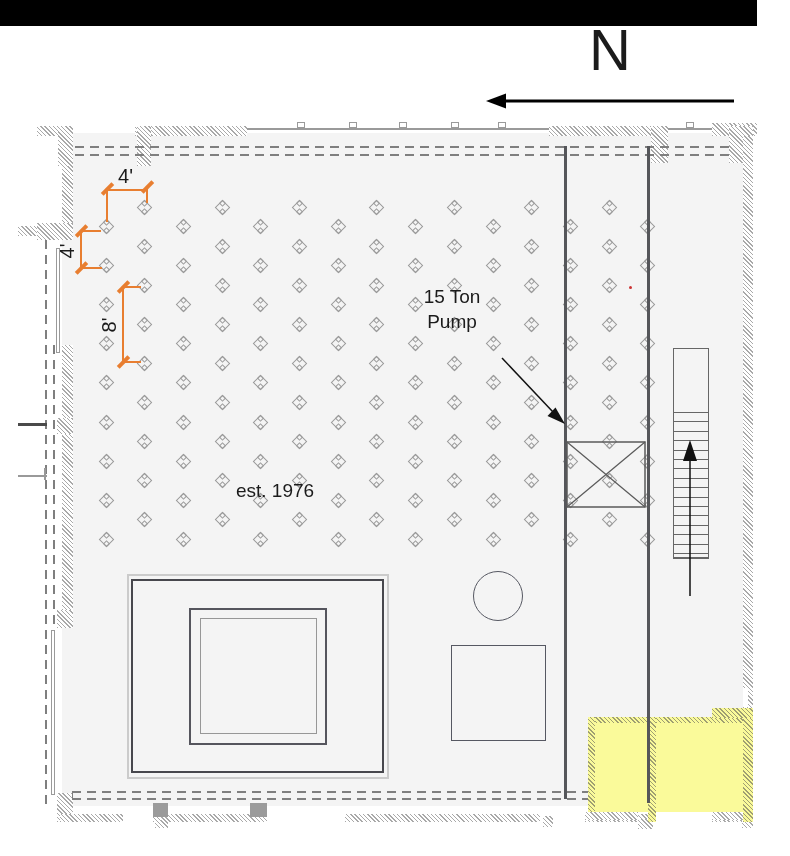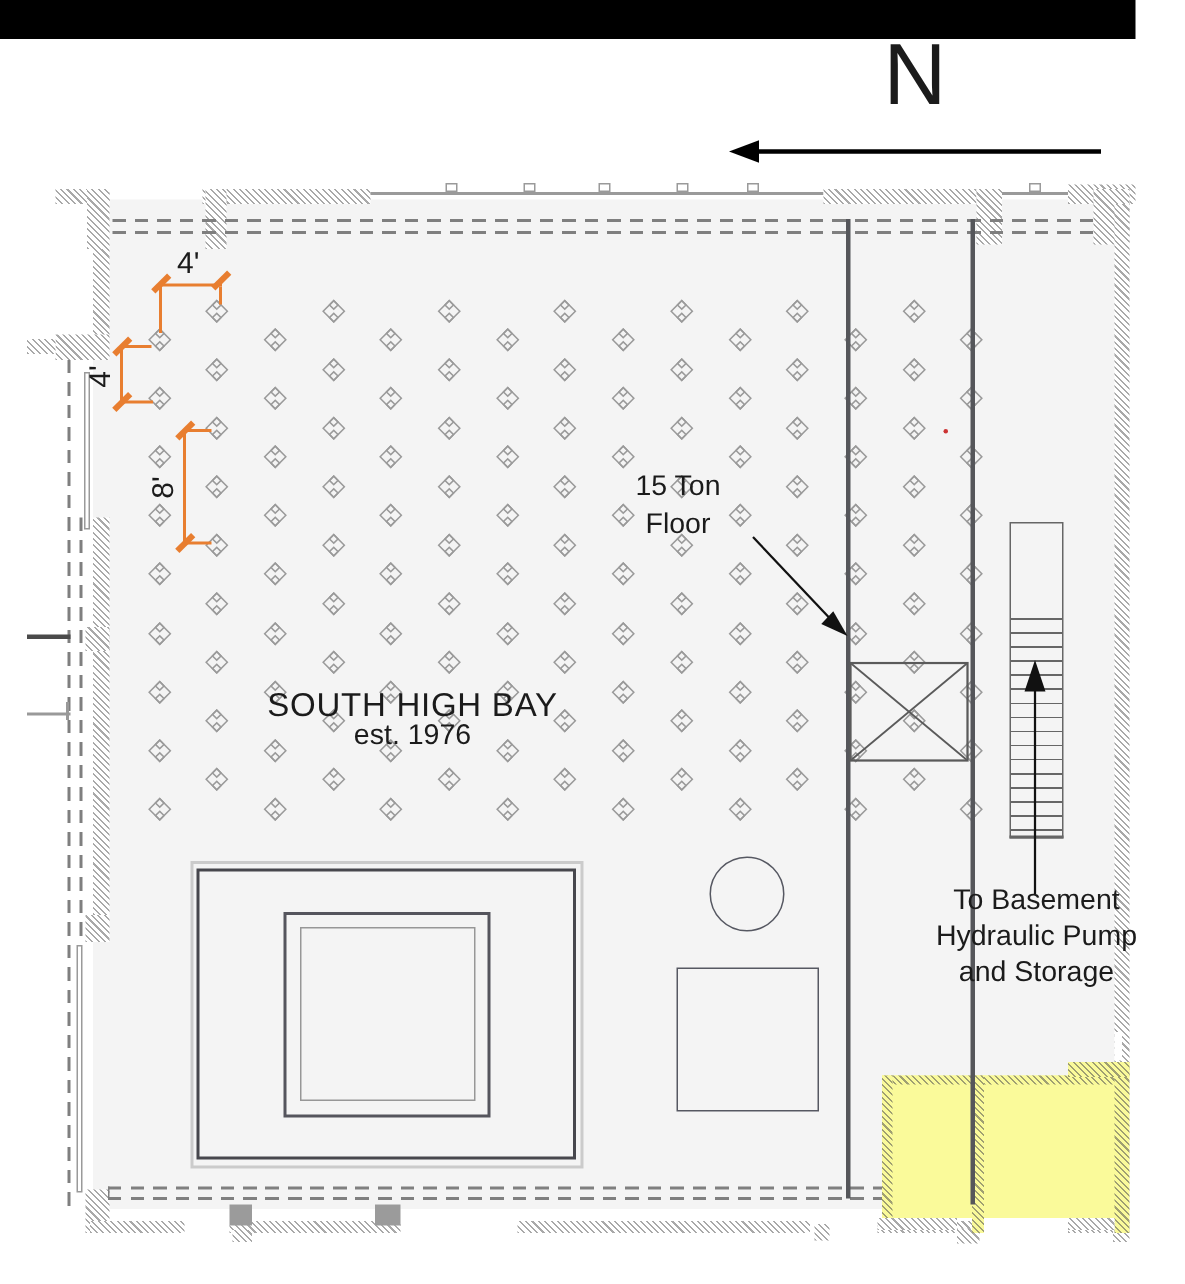--- a/index.html
+++ b/index.html
@@ -276,30 +276,24 @@
   </svg>
 
   <div class="thinbox" style="left:473px;top:571px;width:50px;height:50px;border-radius:50%;"></div>
   <div class="thinbox" style="left:451px;top:645px;width:95px;height:96px;"></div>
   <div class="abs" style="left:127px;top:574px;width:262px;height:205px;border:2px solid #cbcbcb;box-sizing:border-box;"></div>
   <div class="abs" style="left:131px;top:579px;width:253px;height:194px;border:2px solid #47474d;box-sizing:border-box;"></div>
   <div class="abs" style="left:189px;top:608px;width:138px;height:137px;border:2px solid #55555d;box-sizing:border-box;"></div>
   <div class="abs" style="left:200px;top:618px;width:117px;height:116px;border:1px solid #979797;box-sizing:border-box;"></div>
   <div class="abs" style="left:629px;top:286px;width:3px;height:3px;background:#c33;border-radius:50%;"></div>
 
-  <div class="lbl title" style="left:155px;top:457px;width:240px;">SOUTH HIGH BAY</div>
   <div class="lbl subtitle" style="left:155px;top:480px;width:240px;">est. 1976</div>
-  <div class="lbl note" style="left:390px;top:284px;width:124px;margin-top:28px;">
+  <div class="lbl note" style="left:390px;top:284px;width:124px;">
     <div>15 Ton</div>
-    <div>Floor</div>
-  </div>
-  <div class="lbl note2" style="left:608px;top:589px;width:166px;">
-    <div>To Basement</div>
-    <div>Hydraulic Pump</div>
-    <div>and Storage</div>
+    <div>Pump</div>
   </div>
 
   <div class="lbl dimlbl" style="left:103px;top:165px;width:45px;">4'</div>
   <div class="oline" style="left:107px;top:189px;width:41px;height:2px;"></div>
   <div class="otick" style="left:99.5px;top:187px;"></div>
   <div class="otick" style="left:139.5px;top:185px;"></div>
   <div class="oline" style="left:106px;top:191px;width:2px;height:31px;"></div>
   <div class="oline" style="left:146px;top:191px;width:2px;height:12px;"></div>
 
   <div class="lbl dimlbl rot" style="left:52px;top:240px;width:30px;height:22px;">4'</div>

